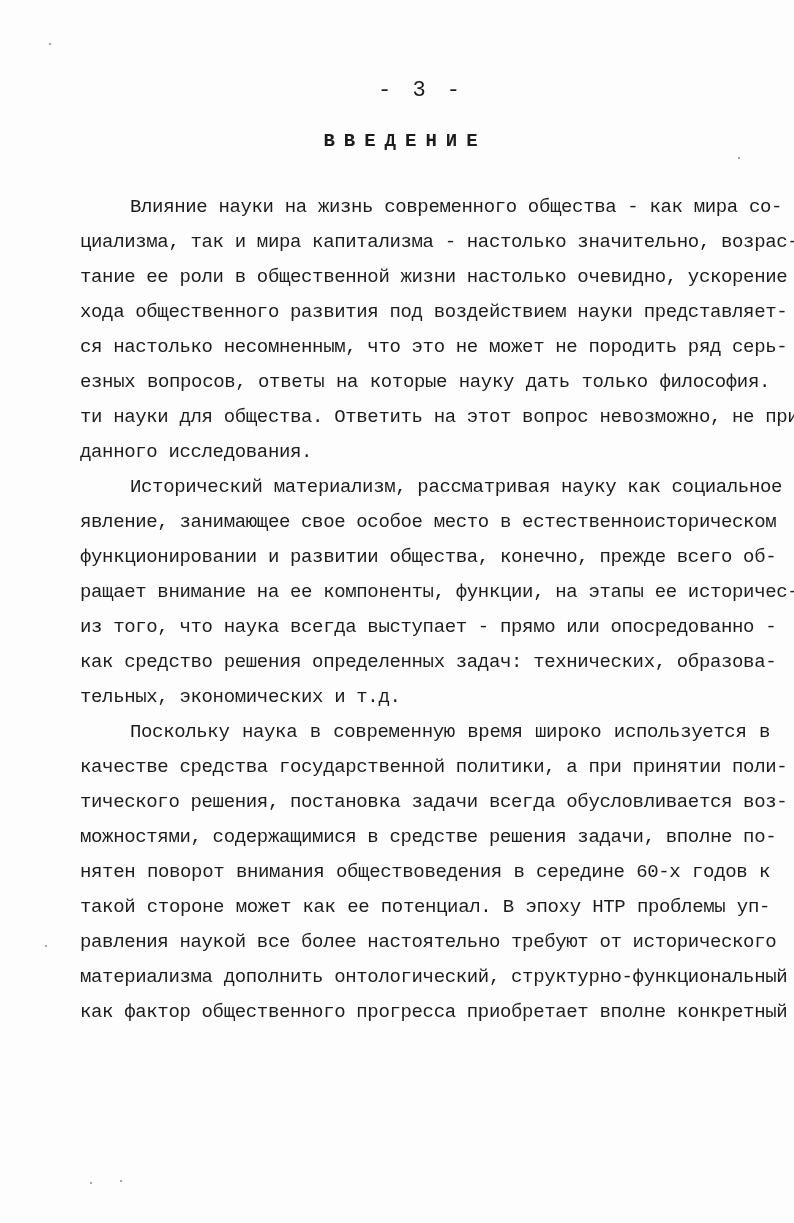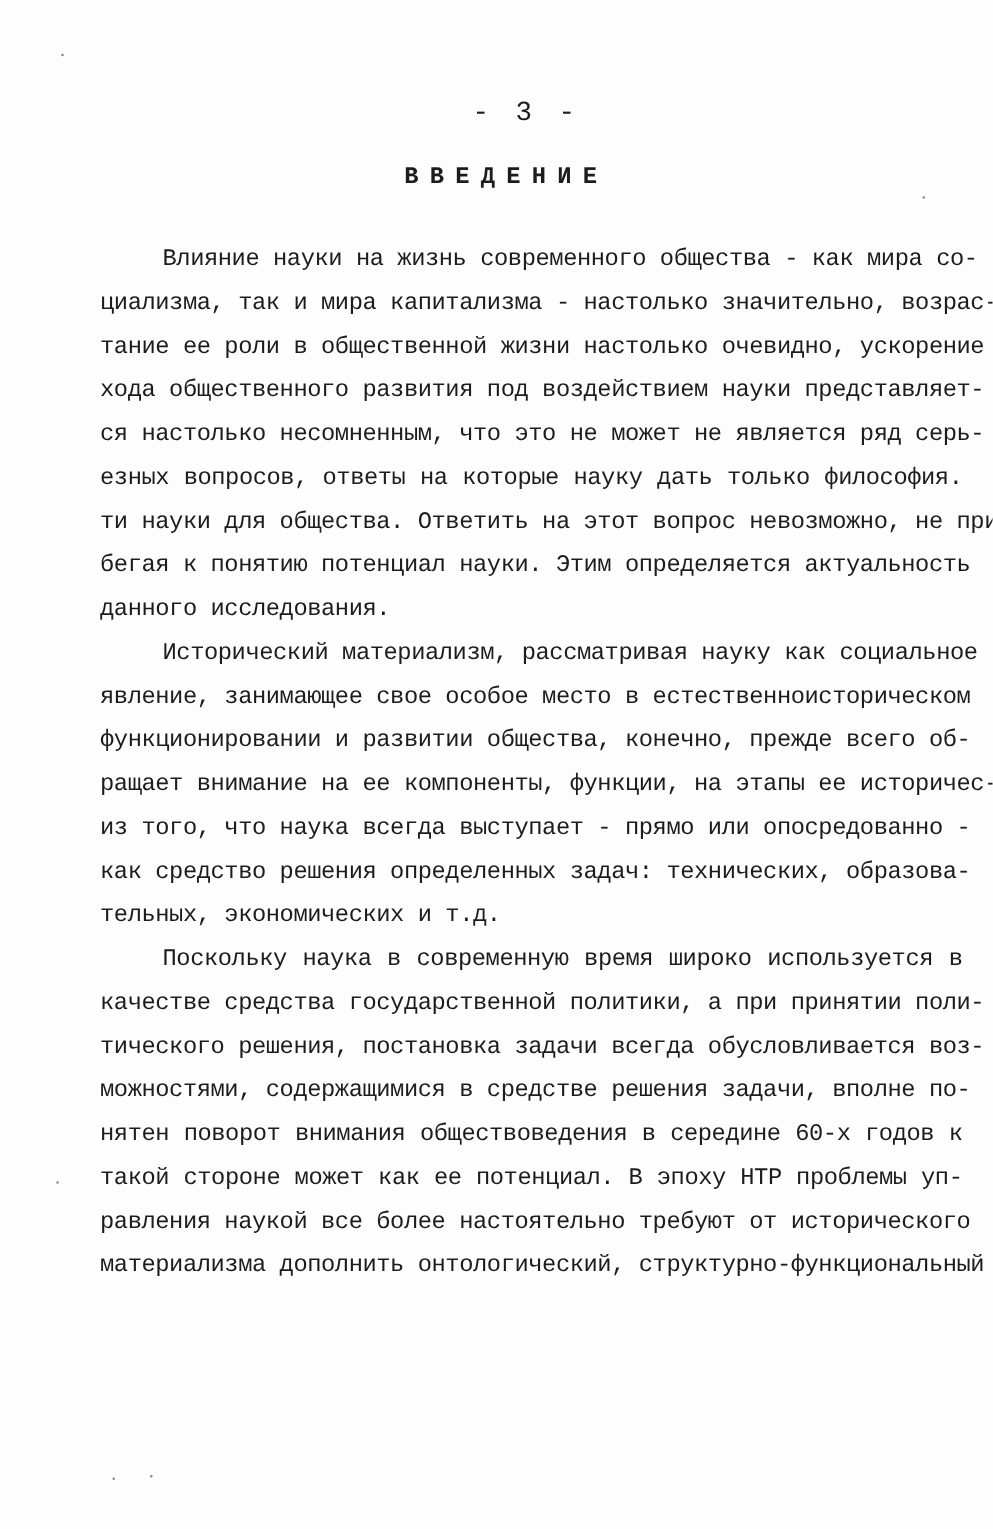--- a/index.html
+++ b/index.html
@@ -30,24 +30,23 @@
 <div class="page-number">- 3 -</div>
 <div class="heading">ВВЕДЕНИЕ</div>
 
 <div class="body-text">
 
   <div>
     <div class="line indent">Влияние науки на жизнь современного общества - как мира со-</div>
     <div class="line">циализма, так и мира капитализма - настолько значительно, возрас-</div>
     <div class="line">тание ее роли в общественной жизни настолько очевидно, ускорение</div>
     <div class="line">хода общественного развития под воздействием науки представляет-</div>
-    <div class="line">ся настолько несомненным, что это не может не является ряд серь-</div>
+    <div class="line">ся настолько несомненным, что это не может не породить ряд серь-</div>
     <div class="line">езных вопросов, ответы на которые науку дать только философия.</div>
     <div class="line">ти науки для общества. Ответить на этот вопрос невозможно, не при-</div>
-    <div class="line">бегая к понятию потенциал науки. Этим определяется актуальность</div>
     <div class="line last">данного исследования.</div>
   </div>
 
   <div>
     <div class="line indent">Исторический материализм, рассматривая науку как социальное</div>
     <div class="line">явление, занимающее свое особое место в естественноисторическом</div>
     <div class="line">функционировании и развитии общества, конечно, прежде всего об-</div>
     <div class="line">ращает внимание на ее компоненты, функции, на этапы ее историчес-</div>
     <div class="line">из того, что наука всегда выступает - прямо или опосредованно -</div>
     <div class="line">как средство решения определенных задач: технических, образова-</div>
@@ -56,20 +55,21 @@
 
   <div>
     <div class="line indent">Поскольку наука в современную время широко используется в</div>
     <div class="line">качестве средства государственной политики, а при принятии поли-</div>
     <div class="line">тического решения, постановка задачи всегда обусловливается воз-</div>
     <div class="line">можностями, содержащимися в средстве решения задачи, вполне по-</div>
     <div class="line">нятен поворот внимания обществоведения в середине 60-х годов к</div>
     <div class="line">такой стороне может  как ее потенциал. В эпоху НТР проблемы уп-</div>
     <div class="line">равления наукой все более настоятельно требуют от исторического</div>
     <div class="line">материализма дополнить онтологический, структурно-функциональный</div>
+    <div class="line">как фактор общественного прогресса приобретает вполне конкретный</div>
   </div>
 </div>
 
 <div class="speck" style="left:49px;top:43px;"></div>
 <div class="speck" style="left:738px;top:157px;"></div>
 <div class="speck" style="left:45px;top:945px;"></div>
 <div class="speck" style="left:90px;top:1182px;"></div>
 <div class="speck" style="left:120px;top:1180px;"></div>
 
 </body></html>

